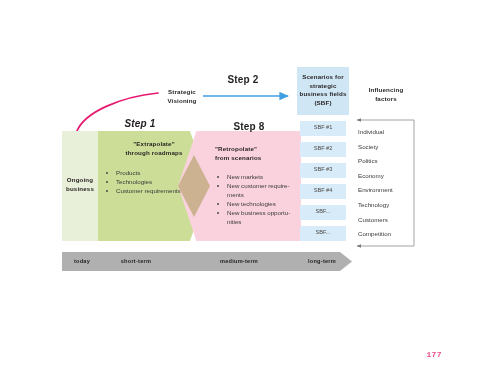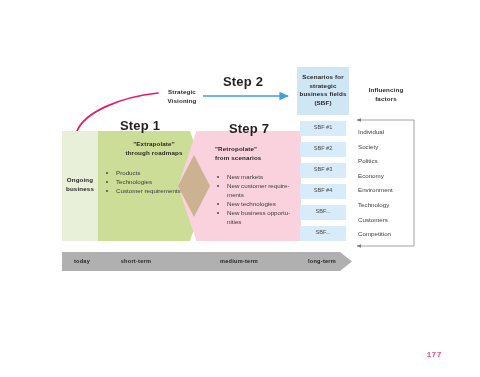--- a/index.html
+++ b/index.html
@@ -27,21 +27,21 @@
   .bold-label {
     font-weight: bold;
     font-size: 6.2px;
     line-height: 8.5px;
     letter-spacing: 0.15px;
     color: #231f20;
     text-align: center;
   }
   .step-label {
     font-weight: bold;
-    font-size: 13px;
+    font-size: 10px;
     letter-spacing: 0.2px;
     color: #231f20;
     text-align: center;
   }
   .body-text {
     font-size: 6.2px;
     line-height: 9px;
     color: #3a3a38;
   }
   .sbf-text {
@@ -214,23 +214,23 @@
     <div>from scenarios</div>
   </div>
 
   <ul class="abs bullet-list body-text" style="left:215px; top:172px; width:76px;">
     <li>New markets</li>
     <li>New customer require-ments</li>
     <li>New technologies</li>
     <li>New business opportu-nities</li>
   </ul>
 
-  <div class="abs step-label" style="left:100px; top:118px; width:80px;">Step 1</div>
+  <div class="abs step-label" style="left:100px; top:118px; width:80px;font-style:italic;">Step 1</div>
   <div class="abs step-label" style="left:208px; top:74px; width:70px;">Step 2</div>
-  <div class="abs step-label" style="left:216px; top:121px; width:66px;">Step 7</div>
+  <div class="abs step-label" style="left:216px; top:121px; width:66px;">Step 8</div>
 
   <div class="abs bold-label" style="left:160px; top:88px; width:44px;">
     <div>Strategic</div>
     <div>Visioning</div>
   </div>
 
   <div class="abs sbf-header">
     <div class="bold-label">
       <div>Scenarios for</div>
       <div>strategic</div>

